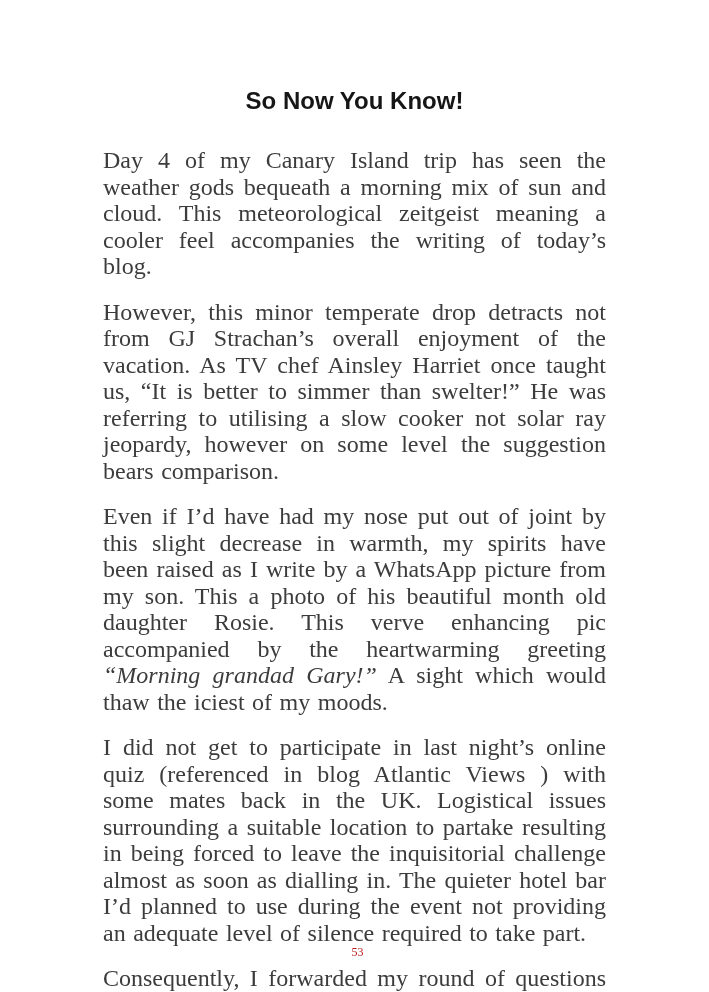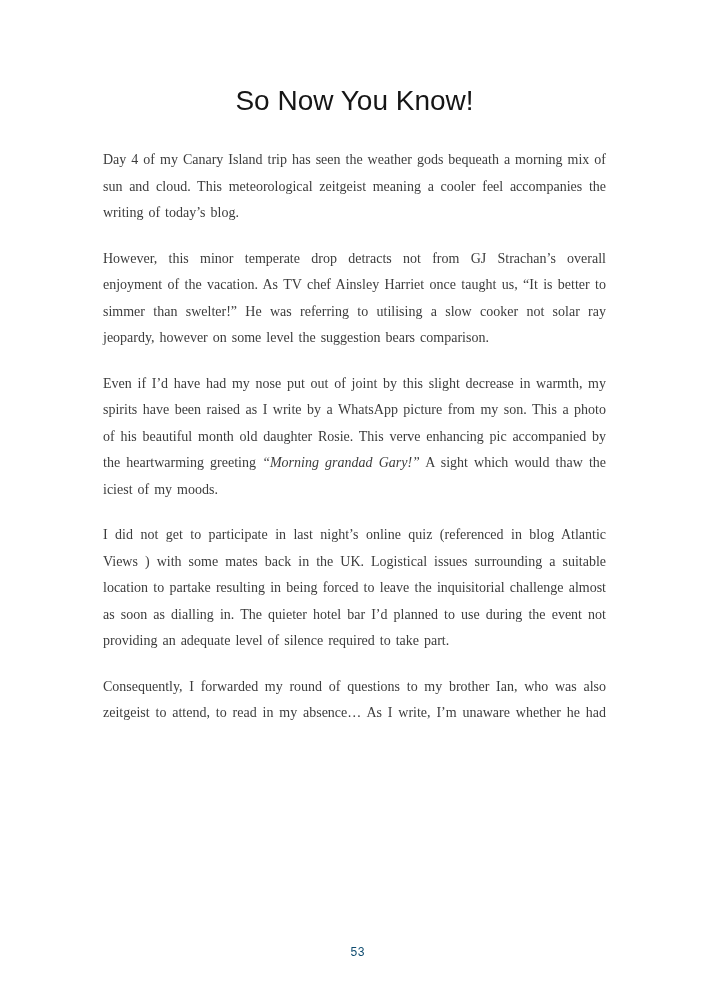--- a/index.html
+++ b/index.html
@@ -13,52 +13,52 @@
     height: 992px;
     margin: 0 auto;
     background: #ffffff;
     box-sizing: border-box;
     padding: 84px 103px 0 103px;
     font-family: "Liberation Serif", serif;
     overflow: hidden;
   }
   .title {
     font-family: "Liberation Sans", sans-serif;
-    font-weight: 400;
-    font-size: 28px;
+    font-weight: 700;
+    font-size: 24px;
     line-height: 34px;
     color: #161616;
     text-align: center;
     margin: 0 0 29px 0;
   }
   .body-text {
     color: #3c3c3c;
   }
   .para {
-    font-size: 14px;
+    font-size: 24px;
     line-height: 26.5px;
     margin: 0 0 19px 0;
     text-align: justify;
     word-spacing: 1.5px;
   }
   .para em {
   }
   .para.cutoff {
     text-align-last: justify;
     margin-bottom: 0;
   }
   .page-footer {
     position: absolute;
     left: 0;
     right: 0;
     bottom: 32px;
     text-align: center;
-    font-family: Liberation Mono, monospace;
+    font-family: Liberation Serif, serif;
     font-size: 12px;
-    color: #0c4a6e;
+    color: #b91c1c;
     padding-left: 6px;
   }
 </style>
 </head>
 <body>
 
 <div class="page">
 
   <h1 class="title">So Now You Know!</h1>
 

